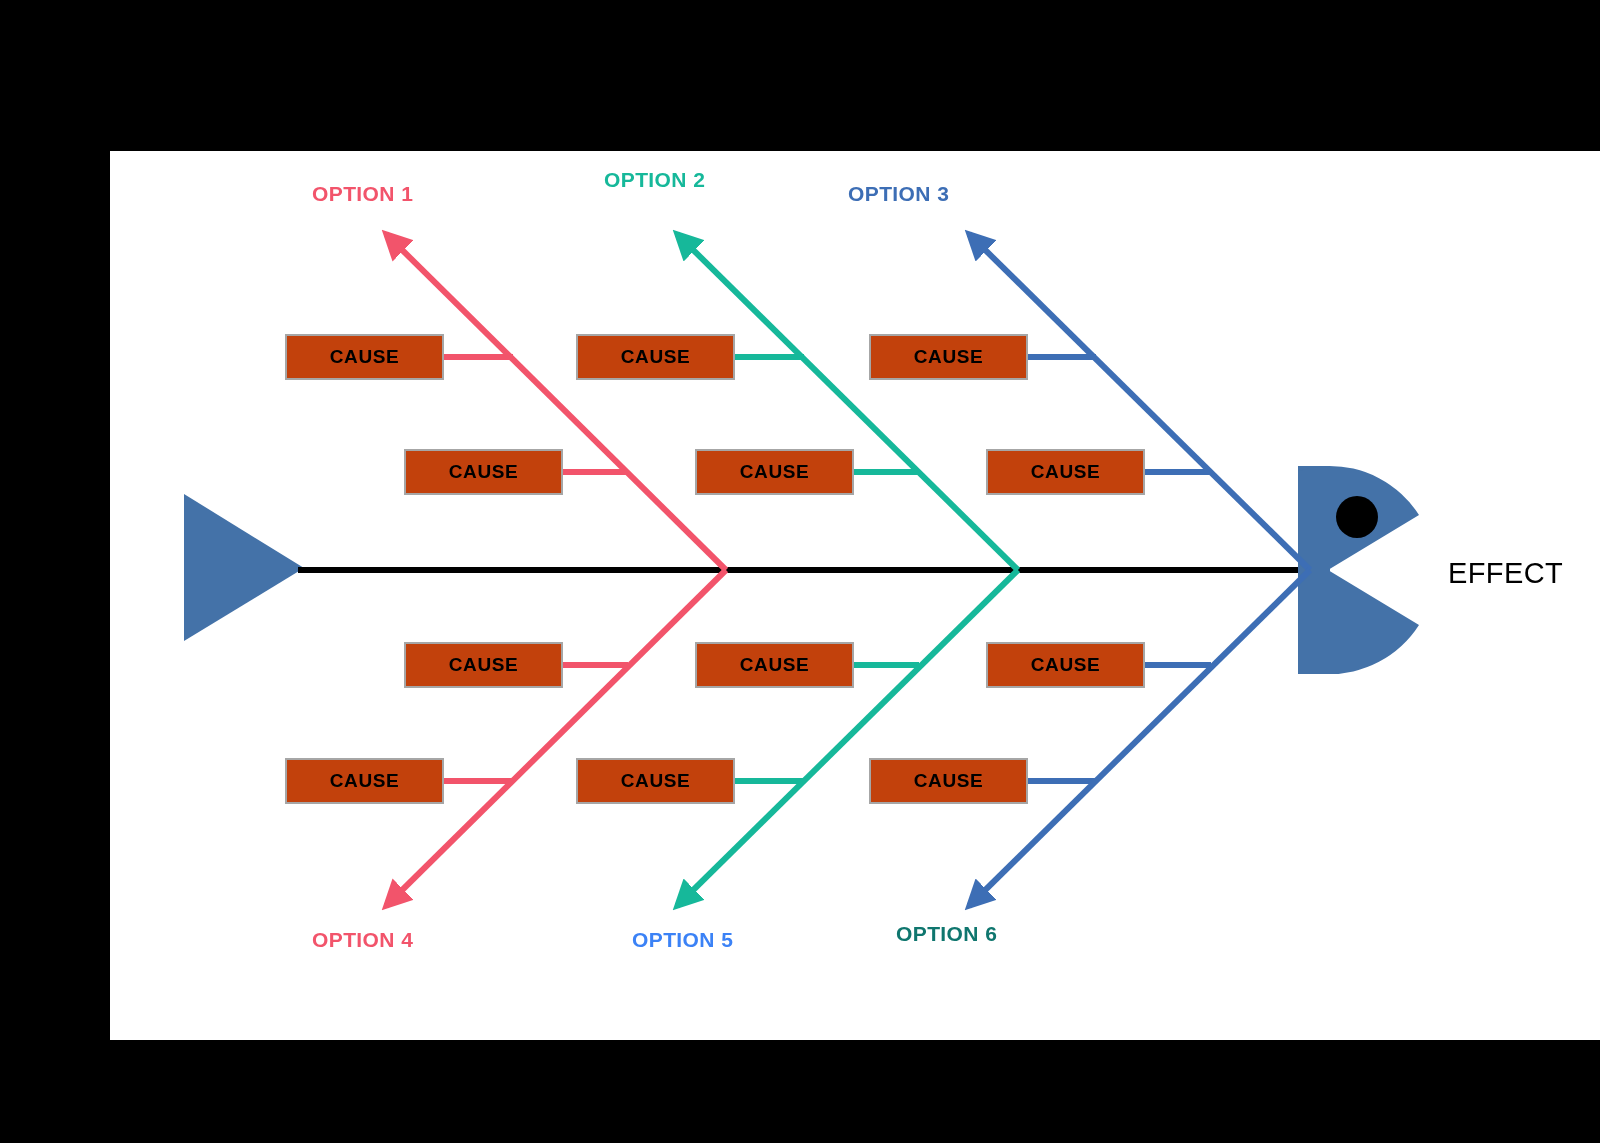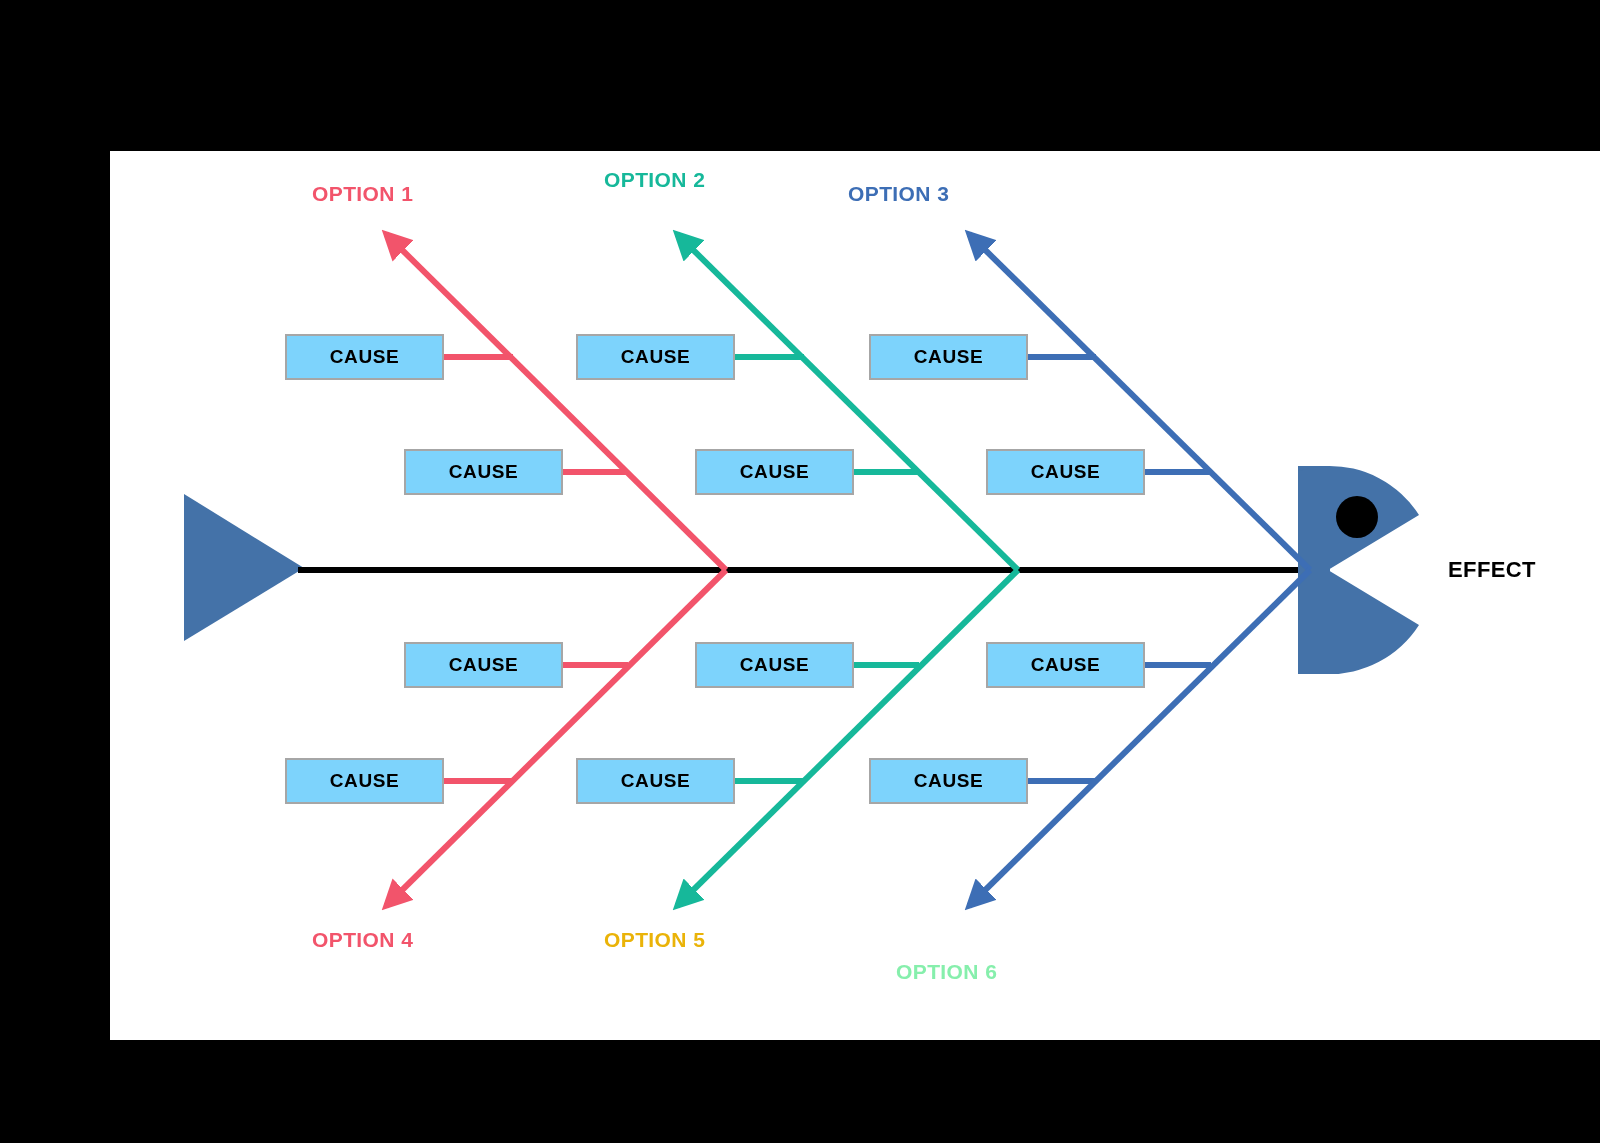--- a/index.html
+++ b/index.html
@@ -33,43 +33,43 @@
     position: absolute;
     left: 0;
     top: 0;
     width: 1600px;
     height: 1143px;
     pointer-events: none;
   }
   .cause-box {
     position: absolute;
     box-sizing: border-box;
-    background: #7dd3fc;
+    background: #c2410c;
     border: 2px solid #a6a6a6;
     display: flex;
     align-items: center;
     justify-content: center;
     font-size: 19px;
     font-weight: bold;
     letter-spacing: 0.6px;
     color: #000000;
     font-family: "Liberation Sans", sans-serif;
   }
   .option-label {
     position: absolute;
     font-size: 21px;
     font-weight: bold;
     letter-spacing: 0.4px;
     white-space: nowrap;
     font-family: "Liberation Sans", sans-serif;
   }
   #effect-label {
     position: absolute;
-    font-size: 22px;
-    font-weight: bold;
+    font-size: 29px;
+    font-weight: normal;
     letter-spacing: 0.4px;
     color: #000000;
     white-space: nowrap;
     font-family: "Liberation Sans", sans-serif;
   }
 </style>
 </head>
 <body>
 
 <div id="stage" style="background: rgb(0, 0, 0);">
@@ -125,22 +125,22 @@
 
     <line x1="1274" y1="570" x2="933" y2="906" stroke="#3d6eb5" stroke-width="6" marker-end="url(#arrow-blue)"></line>
     <line x1="1107" y1="665" x2="1175" y2="665" stroke="#3d6eb5" stroke-width="6"></line>
     <line x1="990" y1="781" x2="1060" y2="781" stroke="#3d6eb5" stroke-width="6"></line>
   </svg>
 
   <div class="option-label" style="left: 276px; top: 182px; color: rgb(242, 84, 107);">OPTION 1</div>
   <div class="option-label" style="left: 568px; top: 168px; color: rgb(22, 184, 154);">OPTION 2</div>
   <div class="option-label" style="left: 812px; top: 182px; color: rgb(61, 110, 181);">OPTION 3</div>
   <div class="option-label" style="left: 276px; top: 928px; color: rgb(242, 84, 107); text-align: center;">OPTION 4</div>
-  <div class="option-label" style="left: 568px; top: 928px; color: #eab308;">OPTION 5</div>
-  <div class="option-label" style="left: 860px; top: 960px; color: #86efac;">OPTION 6</div>
+  <div class="option-label" style="left: 596px; top: 928px; color: #3b82f6;">OPTION 5</div>
+  <div class="option-label" style="left: 860px; top: 922px; color: #0f766e;">OPTION 6</div>
 
   <div id="cause-box-layer">
       <div class="cause-box" style="left: 249px; top: 334px; width: 159px; height: 46px; border-color: rgb(166, 166, 166);">CAUSE</div>
       <div class="cause-box" style="left: 368px; top: 449px; width: 159px; height: 46px; border-color: rgb(166, 166, 166);">CAUSE</div>
       <div class="cause-box" style="left: 540px; top: 334px; width: 159px; height: 46px; border-color: rgb(166, 166, 166);">CAUSE</div>
       <div class="cause-box" style="left: 659px; top: 449px; width: 159px; height: 46px; border-color: rgb(166, 166, 166);">CAUSE</div>
       <div class="cause-box" style="left: 833px; top: 334px; width: 159px; height: 46px; border-color: rgb(166, 166, 166);">CAUSE</div>
       <div class="cause-box" style="left: 950px; top: 449px; width: 159px; height: 46px; border-color: rgb(166, 166, 166);">CAUSE</div>
       <div class="cause-box" style="left: 368px; top: 642px; width: 159px; height: 46px; border-color: rgb(166, 166, 166);">CAUSE</div>
       <div class="cause-box" style="left: 249px; top: 758px; width: 159px; height: 46px; border-color: rgb(166, 166, 166);">CAUSE</div>

